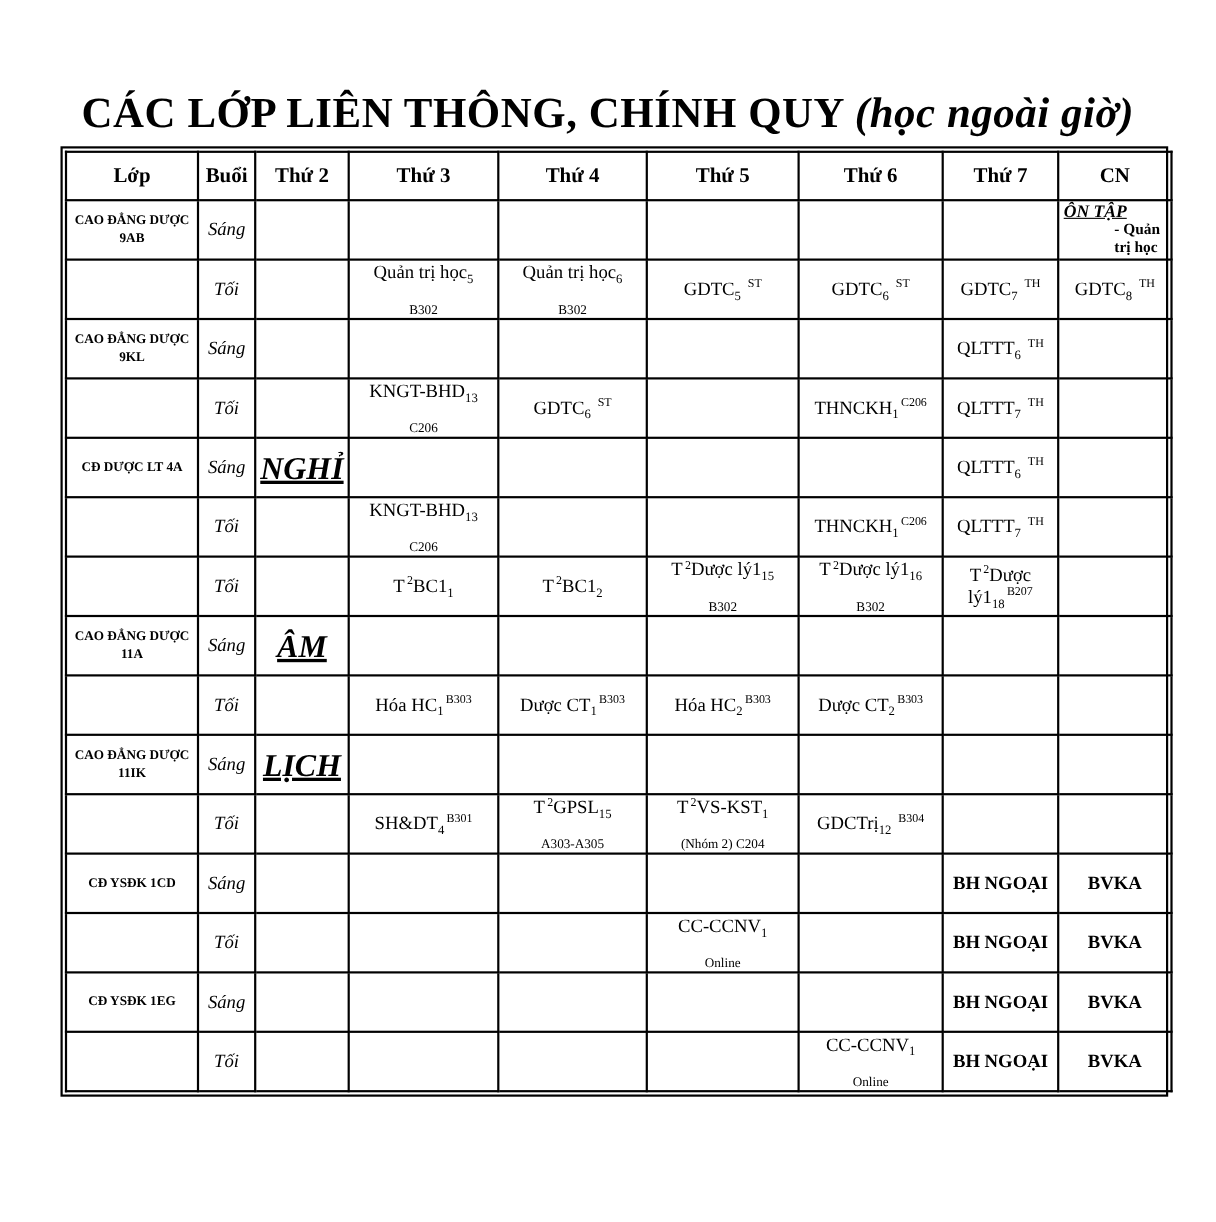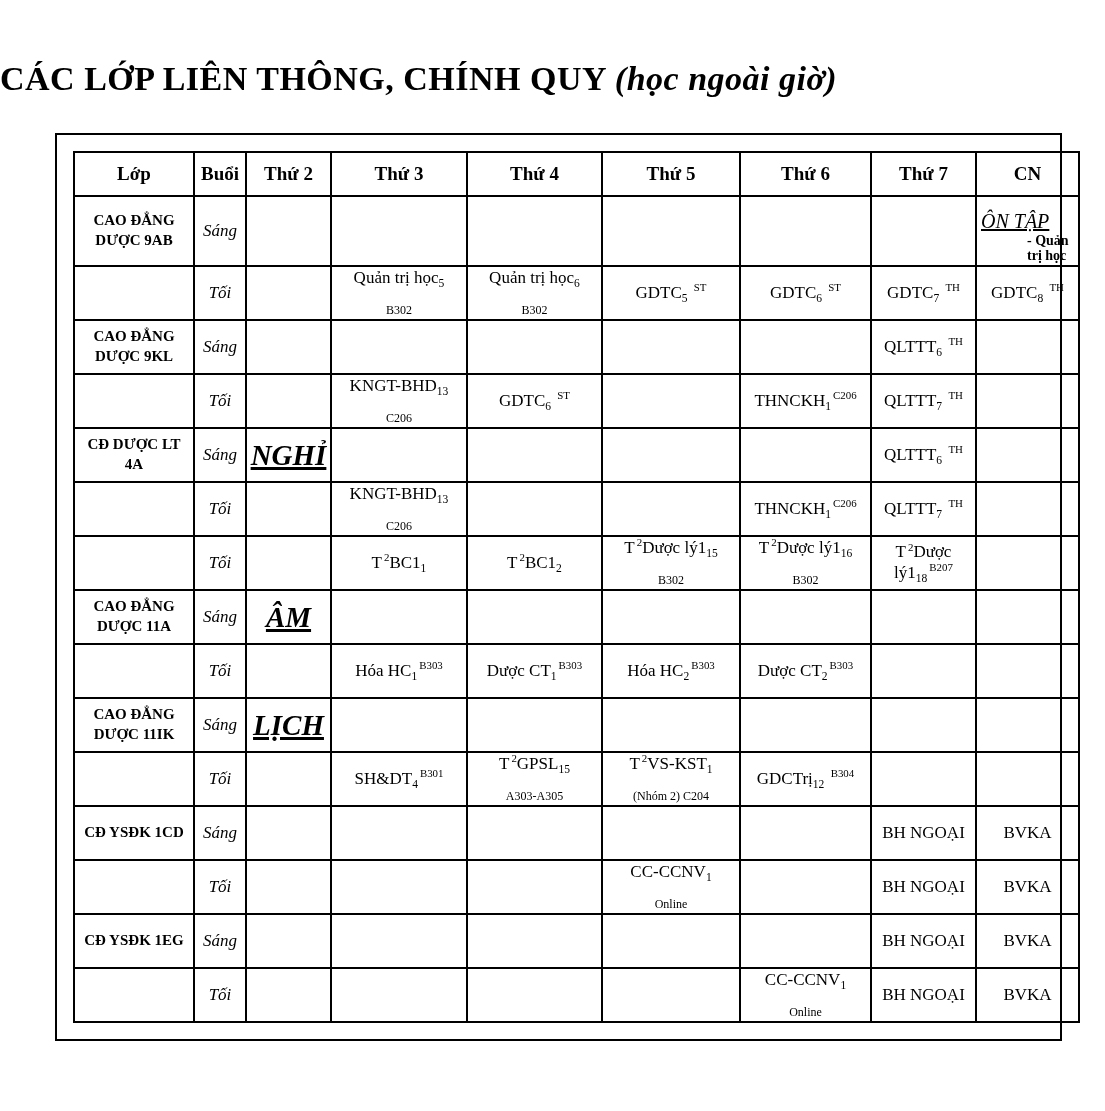--- a/index.html
+++ b/index.html
@@ -1,50 +1,50 @@
 <!DOCTYPE html>
 <html><head>
 <meta charset="utf-8">
 <style>
   html,body { margin:0; padding:0; }
   body {
     width:1105px; height:1111px; background:#ffffff; color:#000;
     font-family:"Liberation Serif", serif; position:relative; overflow:hidden;
   }
   .title {
-    position:absolute; top:60px; left:0; width:100%;
-    font-size:34px; font-weight:bold; letter-spacing:0.5px;
+    position:absolute; top:80px; left:0; width:100%;
+    text-align:center; font-size:39px; font-weight:bold; letter-spacing:0.5px;
     white-space:nowrap;
   }
   .title .it { font-style:italic; }
   .table-wrap {
     position:absolute; left:55px; top:133px; width:1007px;
-    border:2px solid #000; padding:16px; box-sizing:border-box; background:#fff;
+    border:2px solid #000; padding:2px; box-sizing:border-box; background:#fff;
   }
   table { border-collapse:collapse; width:100%; table-layout:fixed; }
   th, td {
     border:2px solid #000; padding:1px 2px; text-align:center;
     vertical-align:middle; overflow:hidden;
   }
   th { height:40px; font-size:19px; font-weight:bold; }
   td { height:50px; }
-  td.lop { font-weight:bold; font-size:15px; line-height:1.3; }
+  td.lop { font-weight:bold; font-size:12px; line-height:1.3; }
   td.buoi { font-style:italic; font-size:17px; }
   .course { font-size:17px; line-height:1.2; }
-  .course.bold { font-weight:normal; line-height:1.25; }
+  .course.bold { font-weight:bold; line-height:1.25; }
   .room { font-size:12px; line-height:1.1; margin-top:16px; }
   .holiday {
     font-size:29px; font-weight:bold; font-style:italic;
     text-decoration:underline; text-decoration-thickness:3px; line-height:1;
     padding-top:2px;
   }
   td.ontap-cell { text-align:left; vertical-align:top; padding-left:4px; }
   .ontap-title {
-    font-size:20px; font-weight:normal; font-style:italic;
-    text-decoration:underline; line-height:1.15;margin-top:12px;
+    font-size:16px; font-weight:bold; font-style:italic;
+    text-decoration:underline; line-height:1.15;
   }
   .ontap-note { font-size:14px; font-weight:bold; line-height:1.1;margin-left:46px; }
   sub { font-size:68%; line-height:0; }
   sup { font-size:64%; line-height:0; margin-left:2px; }
 </style>
 </head>
 <body>
 
 <div class="title">
   <span>CÁC LỚP LIÊN THÔNG, CHÍNH QUY</span>

